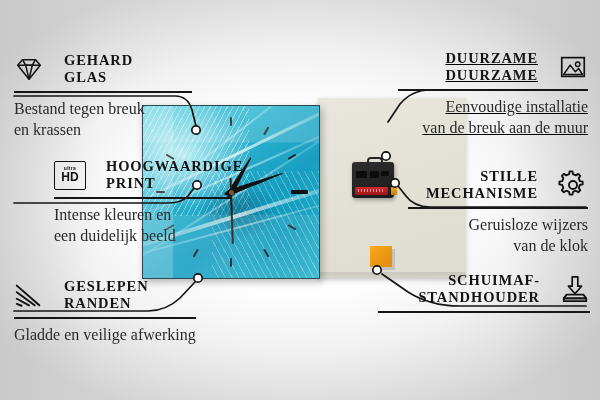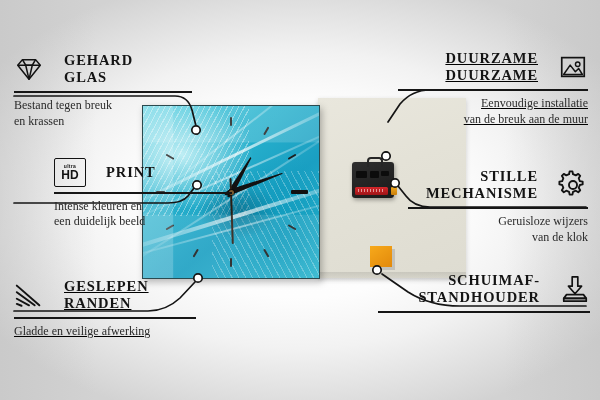--- a/index.html
+++ b/index.html
@@ -114,21 +114,21 @@
   .feat{position:absolute;z-index:5;}
   .feat .head{display:flex;align-items:center;gap:20px;}
   .feat .titles{display:flex;flex-direction:column;}
   .feat .t1,.feat .t2{
     font-family:"Liberation Serif", serif;font-weight:700;
     font-size:14.5px;letter-spacing:.9px;color:#141414;line-height:1.18;
     white-space:nowrap;
   }
   .feat .rule{height:1.6px;background:#161616;margin:5px 0 5px 0;}
   .feat .desc{
-    font-family:"Liberation Serif", serif;font-size:12px;color:#2a2a2a;
+    font-family:"Liberation Serif", serif;font-size:16px;color:#2a2a2a;
     line-height:1.32;white-space:pre-line;
   }
   .feat.left .head{justify-content:flex-start;}
   .feat.left .titles{align-items:flex-start;}
   .feat.left .desc{text-align:left;}
   .feat.right .head{justify-content:flex-end;}
   .feat.right .titles{align-items:flex-end;}
   .feat.right .desc{text-align:right;}
 
   .ico{width:30px;height:30px;flex:0 0 30px;display:block;}
@@ -137,21 +137,21 @@
   .hd-box{width:30px;height:27px;border:1.8px solid #121212;border-radius:2px;
     display:flex;flex-direction:column;align-items:center;justify-content:center;flex:0 0 30px;}
   .hd-box .u{font-family:"Liberation Sans",sans-serif;font-size:5px;font-weight:700;
     letter-spacing:.3px;color:#121212;line-height:1;}
   .hd-box .h{font-family:"Liberation Sans",sans-serif;font-size:12px;font-weight:700;
     letter-spacing:.2px;color:#121212;line-height:1.05;}
 
   
   #f-glas   {left:14px; top:52px;  width:178px;}
   #f-print  {left:14px; top:158px; width:178px;margin-left:40px;}
-  #f-randen {left:14px; top:278px; width:182px;text-decoration:underline;}
+  #f-randen {left:14px; top:278px; width:182px;}
   #f-hand   {right:12px;top:50px;  width:190px;text-decoration:underline;}
   #f-mech   {right:12px;top:168px; width:180px;}
   #f-foam   {right:10px;top:272px; width:212px;}
 </style>
 </head>
 <body>
 
 <div class="stage">
 
   <div class="product beige-panel"></div>
@@ -279,20 +279,21 @@
 en krassen</div>
   </div>
 
   <div class="feat left" id="f-print">
     <div class="head">
       <span class="hd-box">
         <span class="u">ultra</span>
         <span class="h">HD</span>
       </span>
       <span class="titles">
+        <span class="t1">HOOGWAARDIGE</span>
         <span class="t2">PRINT</span>
       </span>
     </div>
     <div class="rule"></div>
     <div class="desc">Intense kleuren en
 een duidelijk beeld</div>
   </div>
 
   <div class="feat left" id="f-randen">
     <div class="head">

